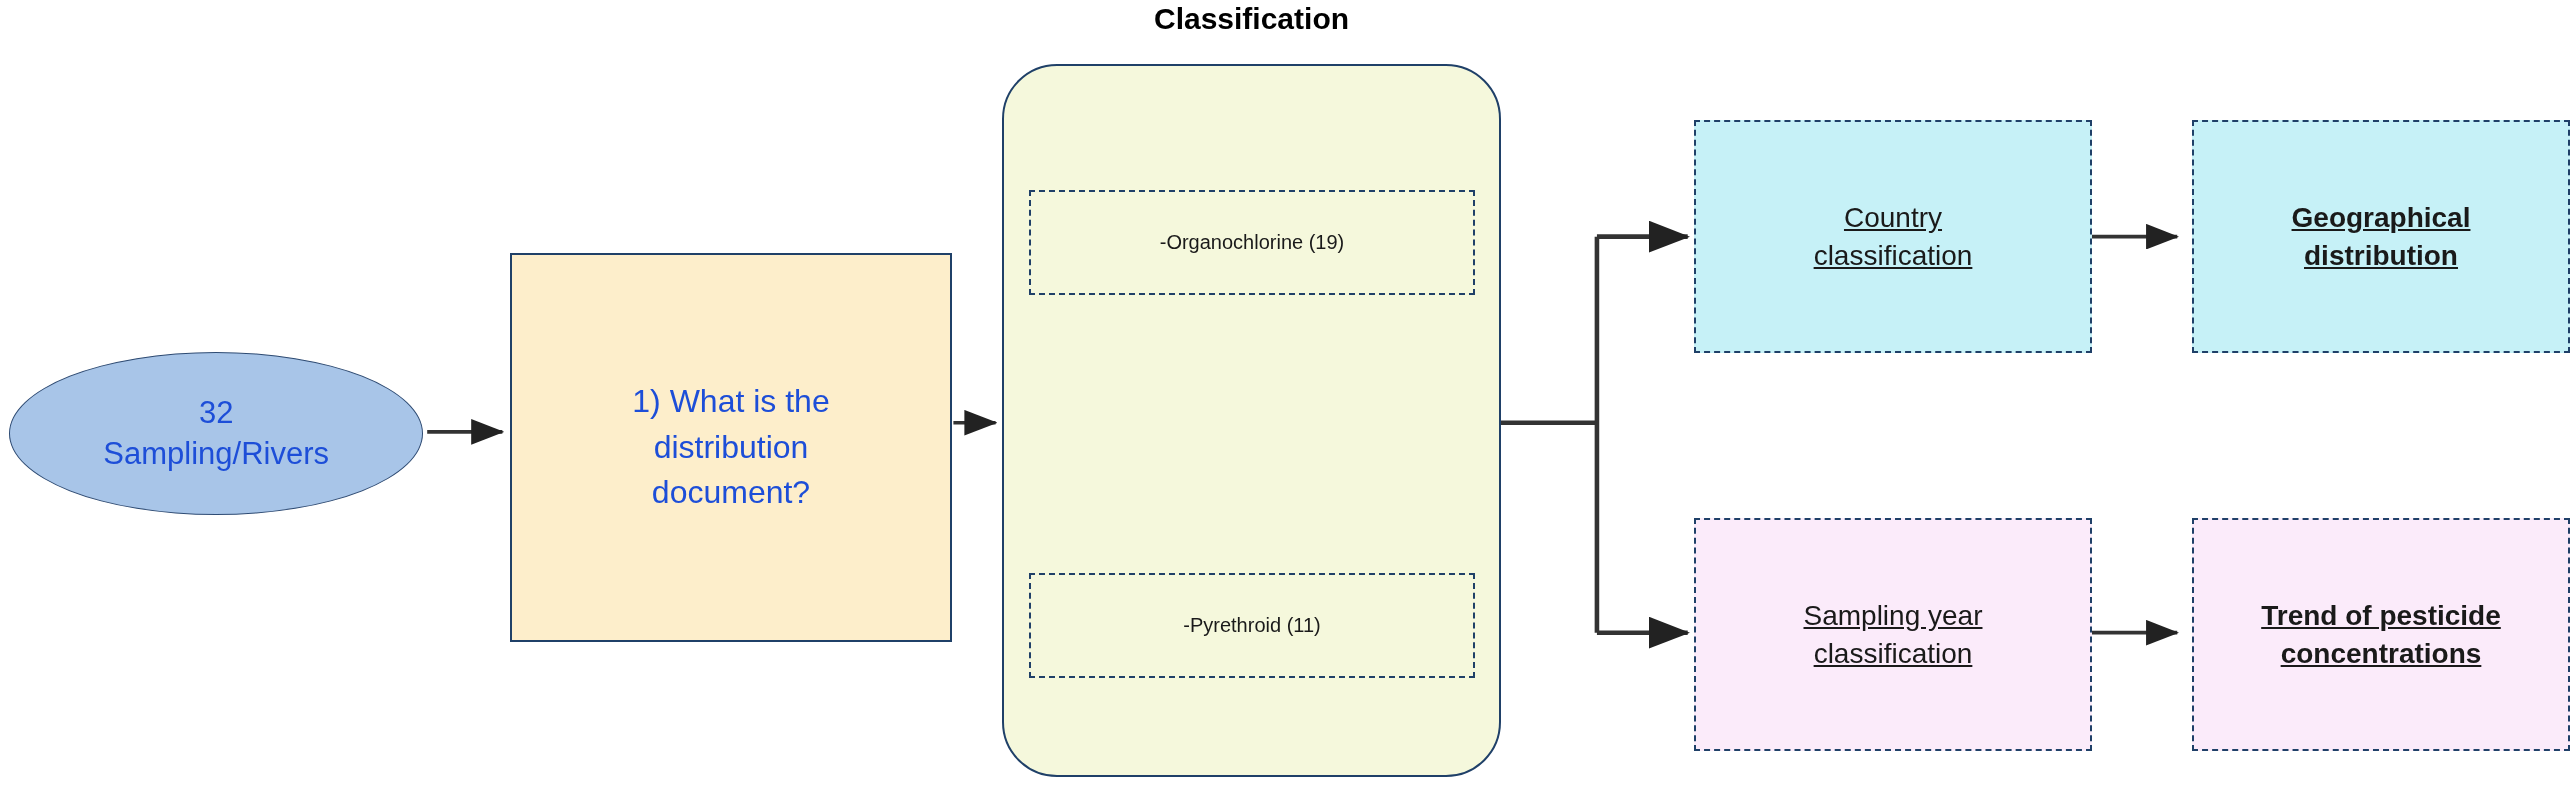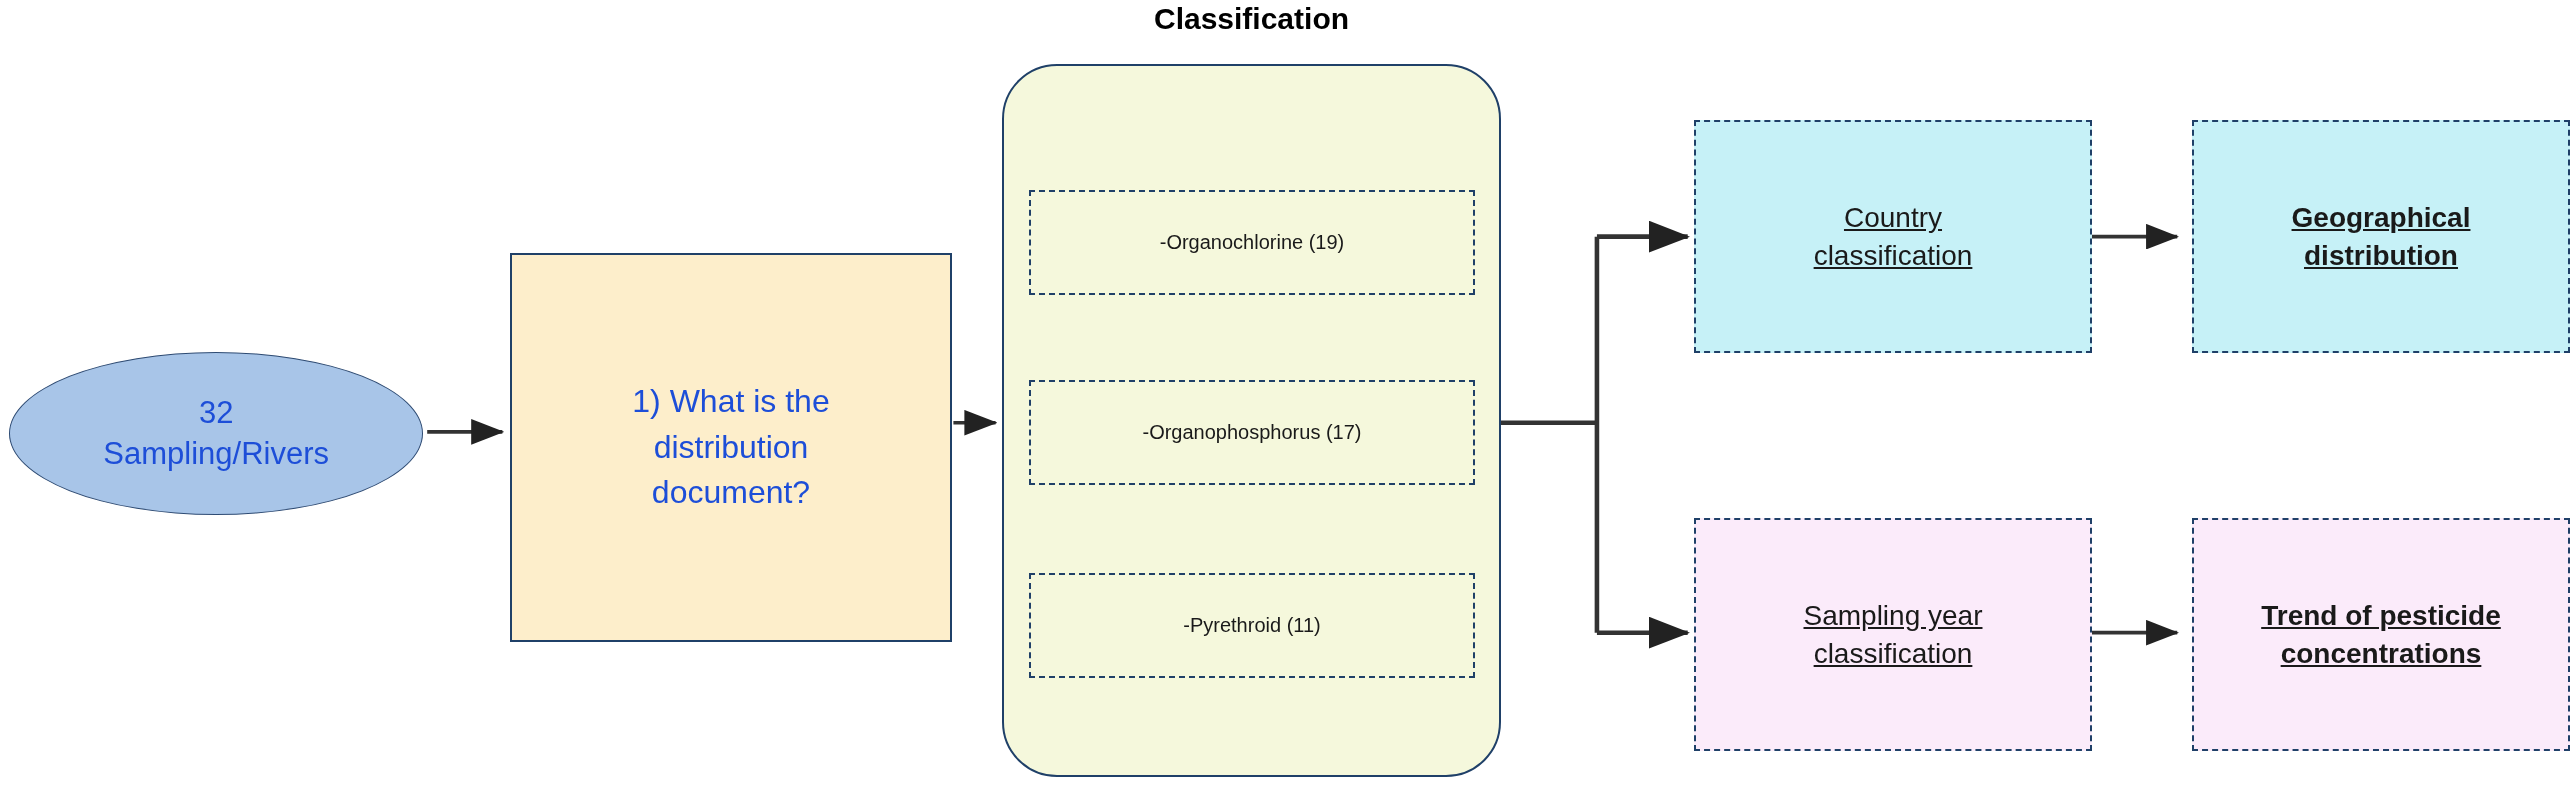--- a/index.html
+++ b/index.html
@@ -169,21 +169,20 @@
       <div>1) What is the</div>
       <div>distribution</div>
       <div>document?</div>
     </div>
   </div>
 
   <div id="classification-title">Classification</div>
   <div id="classification-container"></div>
 
   <div class="class-item" id="class-item-0">-Organochlorine (19)</div>
-  <div class="class-item" id="class-item-1">-Organophosphorus (17)</div>
   <div class="class-item" id="class-item-2">-Pyrethroid (11)</div>
 
   <div class="outcome cyan" id="country-classification">
     <div>
       <div>Country</div>
       <div>classification</div>
     </div>
   </div>
 
   <div class="outcome cyan bold-label" id="geographical-distribution">

